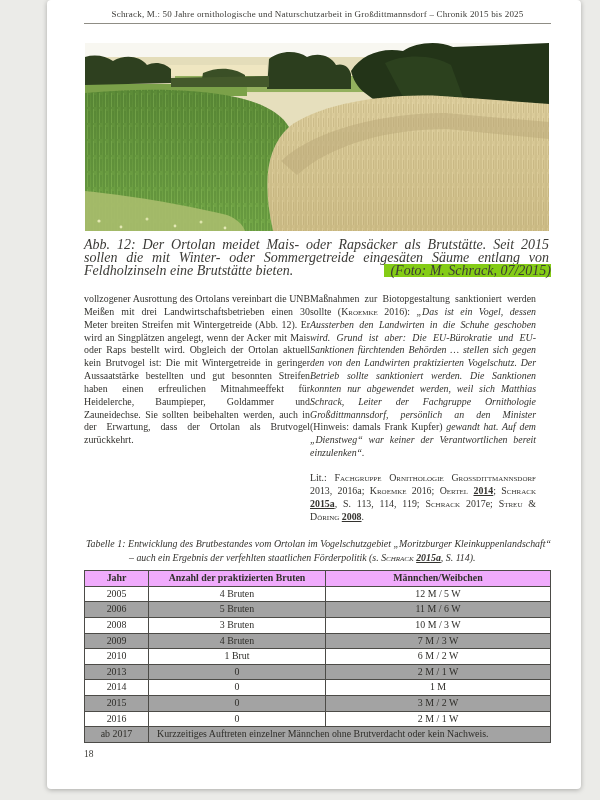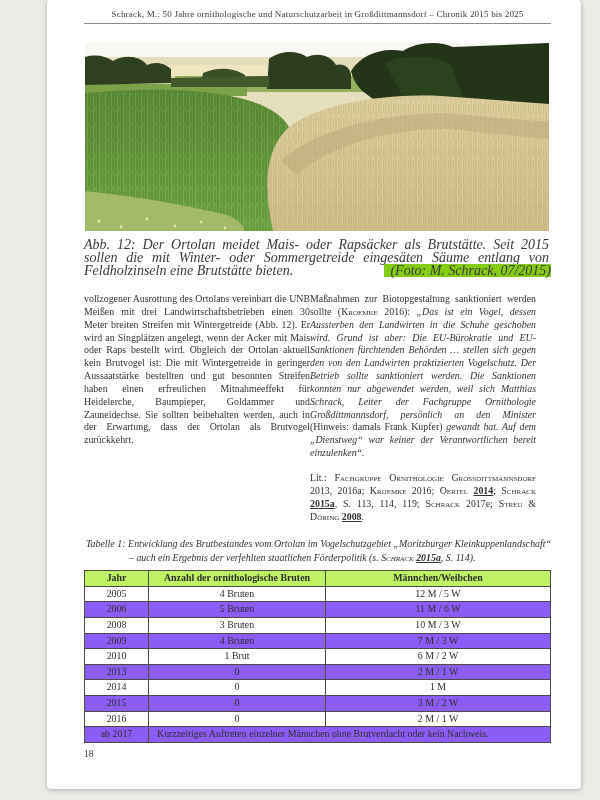--- a/index.html
+++ b/index.html
@@ -60,24 +60,24 @@
     margin-top:5px;
     font-size:9.9px;
   }
   .data th, .data td {
     border:1px solid #4c4b47;
     text-align:center;
     padding:1px 4px;
     line-height:12.6px;
     color:#2f2e2a;
   }
-  .data th { background:#bef264; font-weight:bold; }
+  .data th { background:#f0abfc; font-weight:bold; }
   .data .c-jahr { width:64px; }
   .data .c-bruten { width:177px; }
-  tr.shaded td { background:#8b5cf6; }
+  tr.shaded td { background:#a3a3a3; }
   .data td.note { text-align:left; padding-left:8px; }
   .page-number { margin-top:6px; font-size:9.5px; color:#3b3a36; }
 </style>
 </head>
 <body>
 
 <div class="page">
 
   <div class="running-title">Schrack, M.: 50 Jahre ornithologische und Naturschutzarbeit in Großdittmannsdorf – Chronik 2015 bis 2025</div>
 
@@ -142,21 +142,21 @@
       <p><span>Lit.: </span><span class="rs-sc">Fachgruppe Ornithologie Grossdittmannsdorf</span><span> 2013, 2016a; </span><span class="rs-sc">Kroemke</span><span> 2016; </span><span class="rs-sc">Oertel</span><span> </span><span class="rs-bu">2014</span><span>; </span><span class="rs-sc">Schrack</span><span> </span><span class="rs-bu">2015a</span><span>, S. 113, 114, 119; </span><span class="rs-sc">Schrack</span><span> 2017e; </span><span class="rs-sc">Streu &amp; Döring</span><span> </span><span class="rs-bu">2008</span><span>.</span></p>
     </div>
   </div>
 
   <div class="table-title"><span>Tabelle 1: Entwicklung des Brutbestandes vom Ortolan im Vogelschutzgebiet „Moritzburger Kleinkuppenlandschaft“ – auch ein Ergebnis der verfehlten staatlichen Förderpolitik (s. </span><span class="rs-sc">Schrack</span><span> </span><span class="rs-bu">2015a</span><span>, S. 114).</span></div>
 
   <table class="data">
     <thead>
       <tr>
         <th class="c-jahr">Jahr</th>
-        <th class="c-bruten">Anzahl der ornithologische Bruten</th>
+        <th class="c-bruten">Anzahl der praktizierten Bruten</th>
         <th>Männchen/Weibchen</th>
       </tr>
     </thead>
     <tbody>
         <tr>
           <td>2005</td>
           <td>4 Bruten</td>
           <td>12 M / 5 W</td>
         </tr>
         <tr class="shaded">

